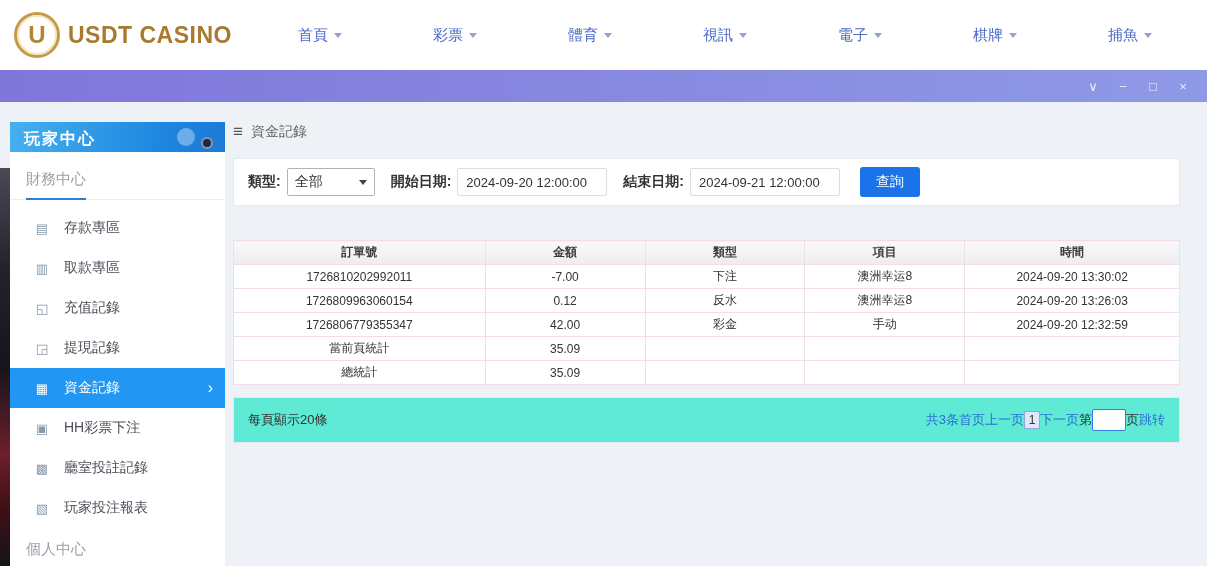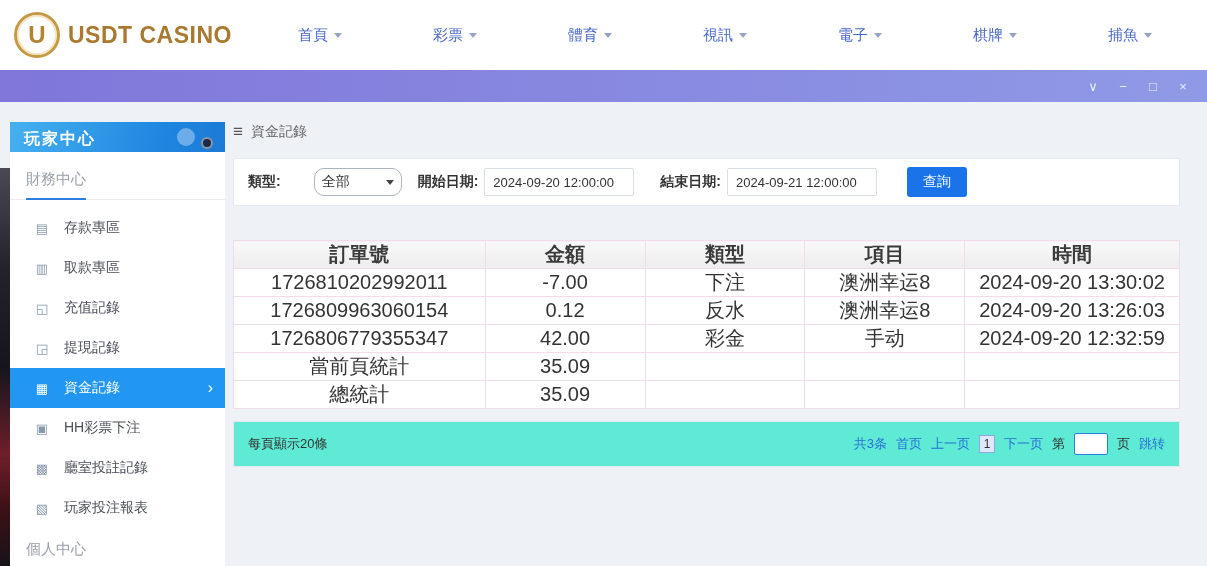--- a/index.html
+++ b/index.html
@@ -77,46 +77,46 @@
   .breadcrumb-row { display:flex; align-items:center; color:#666; font-size:14px; height:20px; }
   .hamburger { font-size:17px; margin-right:8px; color:#555; }
   .filter-card {
     margin-top:16px; height:48px; background:#fff;
     border:1px solid #e4e8ef; border-radius:2px;
     display:flex; align-items:center; padding:0 14px;
     font-size:14px; color:#333;
   }
   .filter-label { margin-right:6px; white-space:nowrap;font-weight:bold; }
   .select-box {
-    width:88px; height:28px; border:1px solid #aeb4bd; border-radius:10px;
+    width:88px; height:28px; border:1px solid #aeb4bd; border-radius:2px;
     display:flex; align-items:center; justify-content:space-between;
-    padding:0 7px; margin-right:16px; cursor:pointer; background:#fff;margin-left:27px;
+    padding:0 7px; margin-right:16px; cursor:pointer; background:#fff;
   }
   .select-caret { width:0; height:0; border-left:4px solid transparent; border-right:4px solid transparent; border-top:5px solid #444; }
   .date-input {
     width:150px; height:28px; border:1px solid #d9dde4; border-radius:2px;
-    padding:0 8px; font-size:13px; color:#333; margin-right:26px; font-family:inherit;
+    padding:0 8px; font-size:13px; color:#333; margin-right:16px; font-family:inherit;
   }
   .btn-search {
     background:#1a73e8; color:#fff; border:none; border-radius:3px;
     height:30px; padding:0 16px; font-size:14px; cursor:pointer; margin-left:4px;
   }
   .table-card { margin-top:34px; }
   table { width:100%; border-collapse:collapse; background:#fff; table-layout:fixed; }
   th, td {
     border:1px solid #f2dcea; height:24px; text-align:center;
-    font-size:20px; color:#333; padding:0 6px; overflow:hidden; white-space:nowrap;
+    font-size:12px; color:#333; padding:0 6px; overflow:hidden; white-space:nowrap;
   }
   th { background:linear-gradient(#f9f9f9,#ededed); font-weight:bold; color:#3a3a3a; }
   .pagination-card {
     margin-top:12px; height:46px; background:#5eead4; border:1px solid #e4e8ef;
     display:flex; align-items:center; justify-content:space-between;
     padding:0 14px; font-size:13px; color:#333;
   }
-  .pager { display:flex; align-items:center; gap:9px; }
+  .pager { display:flex; align-items:center; }
   .pg-link { color:#2a6fd6; cursor:pointer; white-space:nowrap; }
   .pg-total { color:#333; white-space:nowrap; }
   .pg-current {
     min-width:16px; height:18px; line-height:16px; padding:0 3px;
     background:#dfe7fa; border:1px solid #90a7de; color:#333;
     text-align:center; font-size:12px; cursor:pointer;
   }
   .jump-input { width:34px; height:22px; border:1px solid #2b7de0; border-radius:2px; }
 </style>
 </head>

